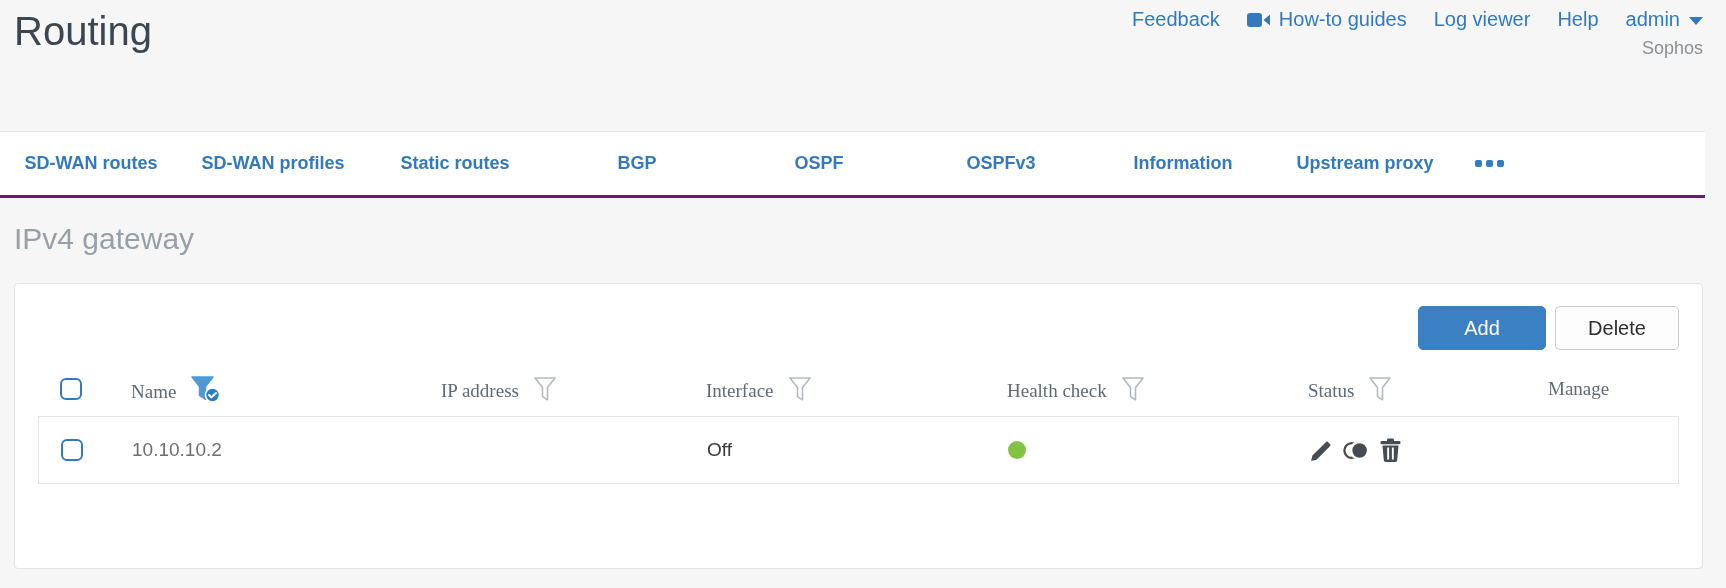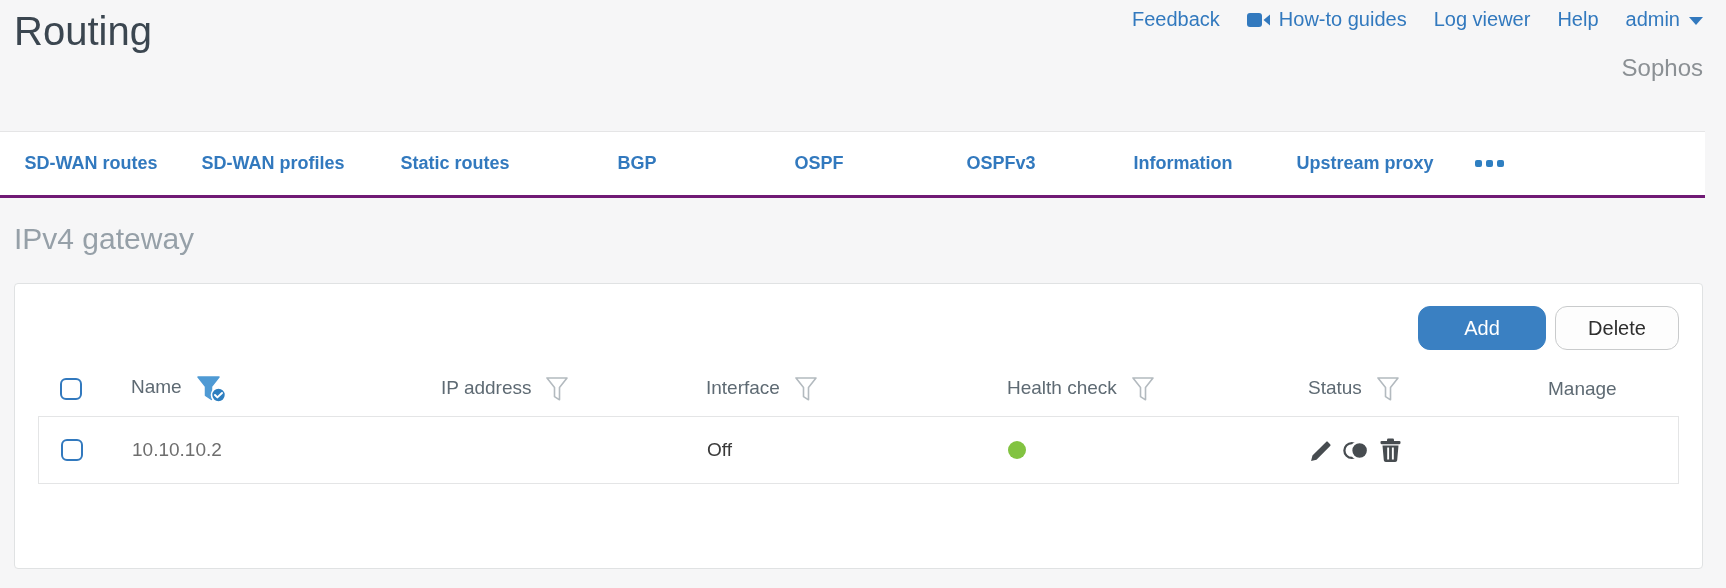--- a/index.html
+++ b/index.html
@@ -21,21 +21,21 @@
   .topbar{
     display:flex;justify-content:space-between;align-items:flex-start;
     height:131px;padding:8px 23px 0 14px;
   }
   .page-title{
     font-size:40px;font-weight:300;color:#3b4650;margin:0;line-height:1.15;
   }
   .top-right{display:flex;flex-direction:column;align-items:flex-end;}
   .hlinks{display:flex;align-items:center;gap:27px;font-size:20px;color:var(--accent-blue);}
   .hlink{display:flex;align-items:center;gap:9px;cursor:pointer;white-space:nowrap;}
-  .brand{color:#8b9094;font-size:24px;margin-top:23px;}
+  .brand{color:#8b9094;font-size:18px;margin-top:7px;}
   .caret{display:inline-block;width:0;height:0;border-left:7px solid transparent;
     border-right:7px solid transparent;border-top:8px solid var(--accent-blue);margin-top:3px;}
   
   .tabbar{
     height:67px;background:#fff;margin-right:21px;
     border-top:1px solid #e5e5e6;border-bottom:3px solid #701a75;
     display:flex;align-items:stretch;
   }
   .tab{
     flex:0 0 182px;display:flex;align-items:center;justify-content:center;
@@ -44,27 +44,27 @@
   .tab.active{color:#22272c;border-bottom:4px solid var(--accent-blue);}
   .tab-overflow{flex:0 0 66px;display:flex;align-items:center;justify-content:center;gap:4px;cursor:pointer;}
   .odot{width:7px;height:7px;border-radius:2px;background:#2f7fc1;}
   
   .section-heading{font-size:30px;font-weight:300;color:#96a0a8;margin:24px 0 0 14px;line-height:1.1;}
   .card{
     background:#fff;border:1px solid #e0e2e3;border-radius:4px;
     margin:28px 23px 0 14px;padding:22px 23px 84px 23px;
   }
   .toolbar{display:flex;justify-content:flex-end;gap:9px;margin-bottom:12px;}
-  .btn{height:44px;border-radius:12px;font-size:20px;font-family:inherit;cursor:pointer;}
+  .btn{height:44px;border-radius:5px;font-size:20px;font-family:inherit;cursor:pointer;}
   .btn-add{width:128px;background:var(--button-blue);border:1px solid var(--button-blue);color:#fff;}
   .btn-delete{width:124px;background:#fdfdfd;border:1px solid #c9cbcc;color:#2e2e2e;}
   
   .grid{display:grid;grid-template-columns:93px 310px 265px 301px 301px 240px 1fr;align-items:center;}
   .thead{height:54px;color:#5e6a73;font-size:19px;}
-  .th{display:flex;align-items:flex-start;gap:15px;}
+  .th{display:flex;align-items:flex-end;gap:15px;font-family:Liberation Serif, serif;}
   .checkbox{width:22px;height:22px;border:2px solid #3279be;border-radius:6px;background:#fff;
     margin-left:22px;cursor:pointer;}
   .trow{height:68px;border:1px solid #e4e5e6;background:#fff;font-size:19px;}
   .cell-name{margin-left:0;}
   .cell-name .row-link{color:#1a1a1a;font-weight:600;text-decoration:underline;cursor:pointer;}
   .cell-ip{color:#6e6e6e;}
   .cell-health{color:#3a3a3a;}
   .status-dot{width:18px;height:18px;border-radius:50%;background:var(--status-green);}
   .manage-icons{display:flex;align-items:center;gap:8px;}
   .micon{display:inline-flex;cursor:pointer;}

